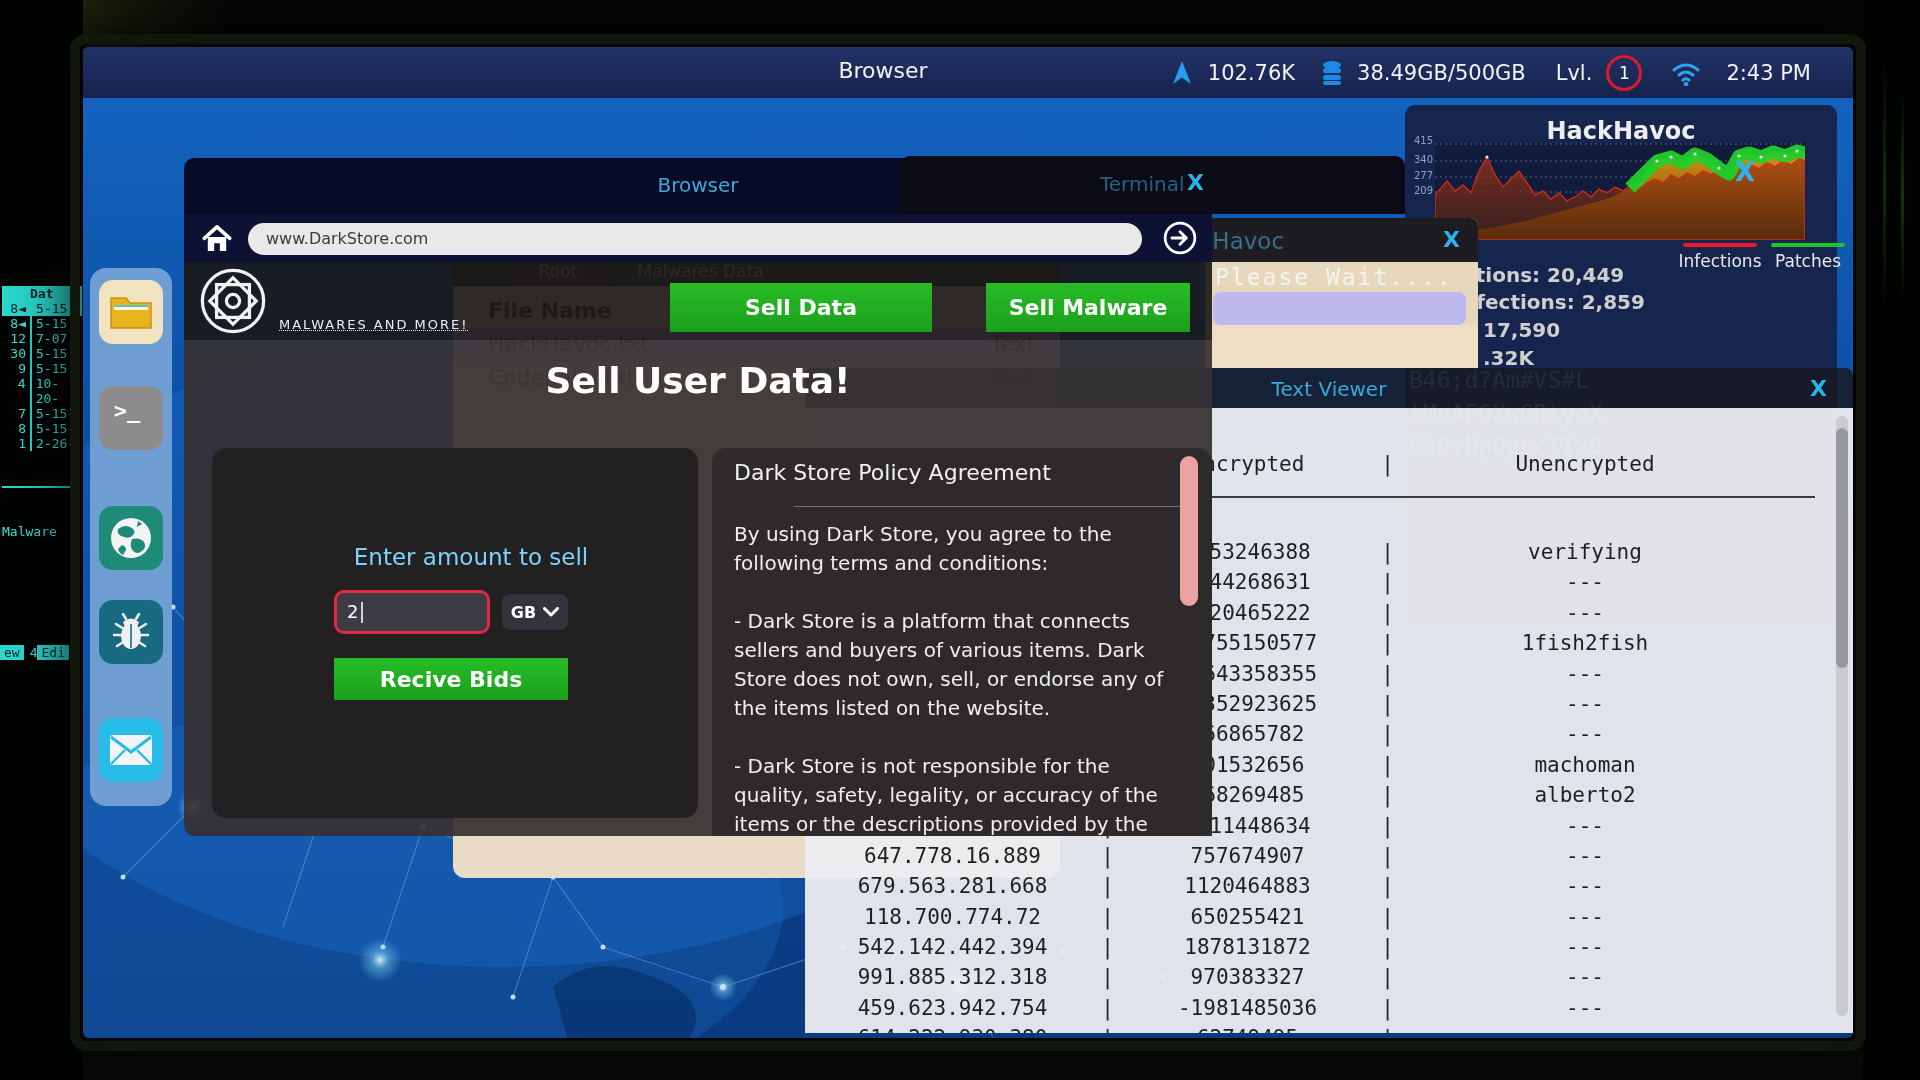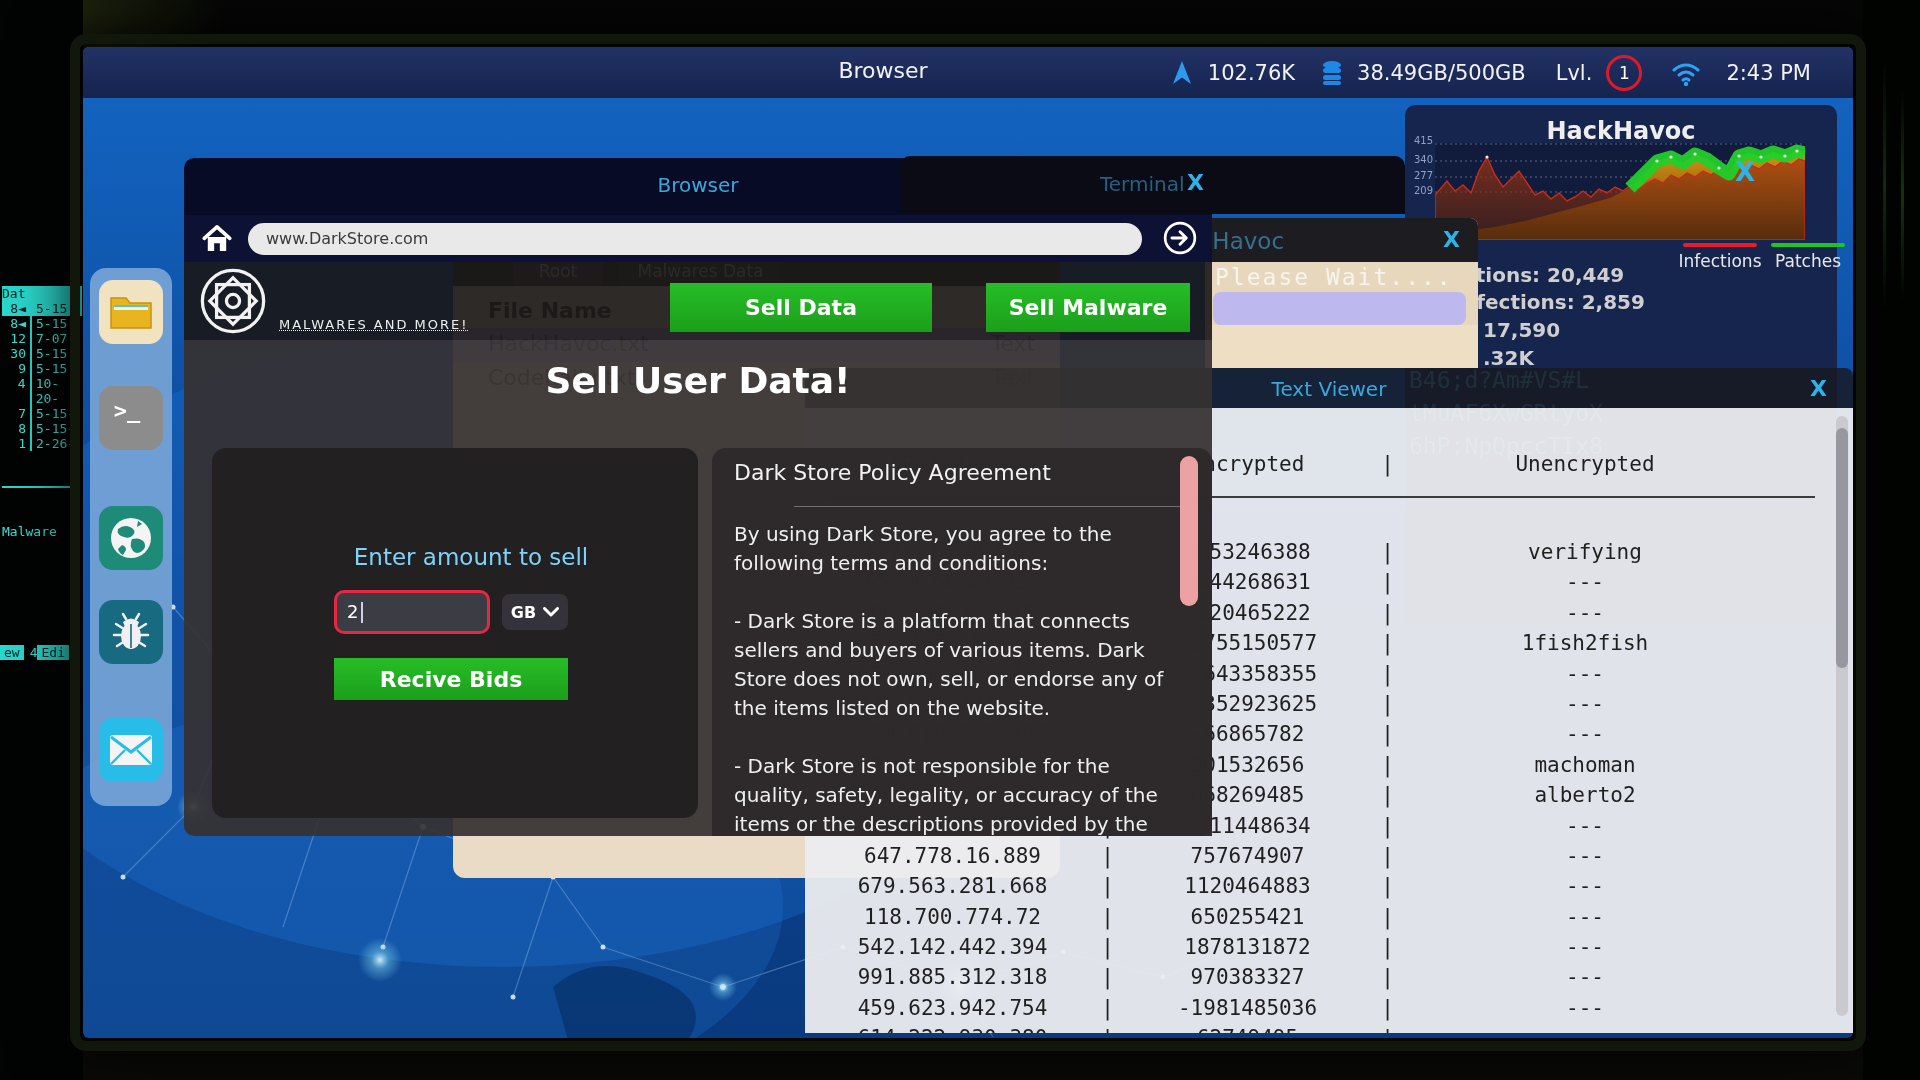--- a/index.html
+++ b/index.html
@@ -11,21 +11,21 @@
   .bezel{left:70px;top:34px;width:1776px;height:997px;border:10px solid #11170a;
          border-radius:16px;box-shadow:0 0 60px rgba(0,0,0,.9), inset 0 0 30px rgba(0,0,0,.8);}
   .corner-glow{left:-30px;top:-20px;width:260px;height:110px;
     background:radial-gradient(ellipse at 30% 30%, rgba(95,110,30,.35), rgba(0,0,0,0) 70%);}
   .right-strip{left:1863px;top:0;width:57px;height:1080px;background:#020402;}
   .green-line{width:3px;background:linear-gradient(180deg,rgba(60,160,30,0),rgba(60,160,30,.35),rgba(60,160,30,0));}
   
   .dos{left:0;top:0;width:83px;height:1080px;background:#020403;color:#38e2d8;
        font-family:"DejaVu Sans Mono",monospace;font-size:13px;line-height:15px;}
   .dos-table{left:2px;top:286px;width:80px;}
-  .dos-head{background:#2ad8ce;color:#002422;font-weight:normal;}
+  .dos-head{background:#2ad8ce;color:#002422;font-weight:bold;padding-left:28px;}
   .dos-row{display:flex;}
   .dos-n{width:24px;text-align:right;}
   .dos-d{border-left:2px solid #2ad8ce;margin-left:4px;padding-left:4px;}
   .dos-sel{background:#2ad8ce;color:#002422;}
   .dos-hr{left:2px;top:486px;width:78px;border-top:2px solid #2ad8ce;}
   .dos-copy{left:2px;top:524px;}
   .dos-fkeys{left:0px;top:645px;display:flex;gap:6px;}
   .dos-box{background:#2ad8ce;color:#002422;padding:0 4px;}
   
   .screen{left:83px;top:47px;width:1770px;height:991px;border-radius:6px;overflow:hidden;

